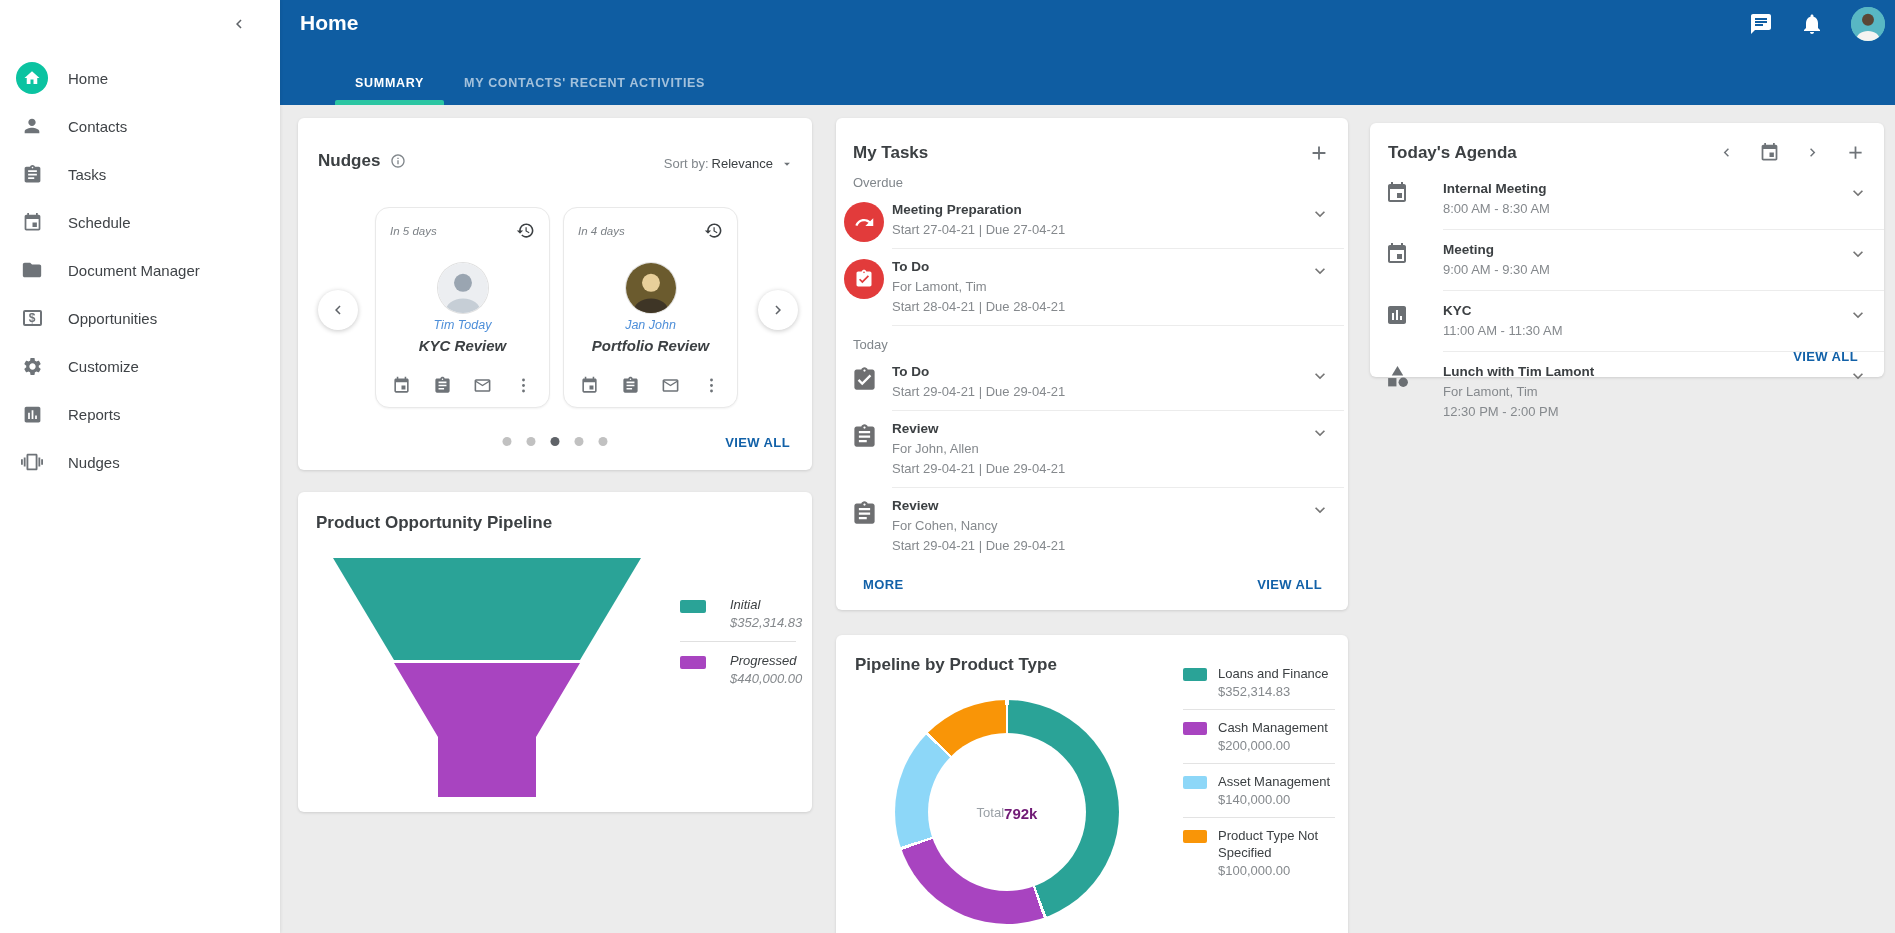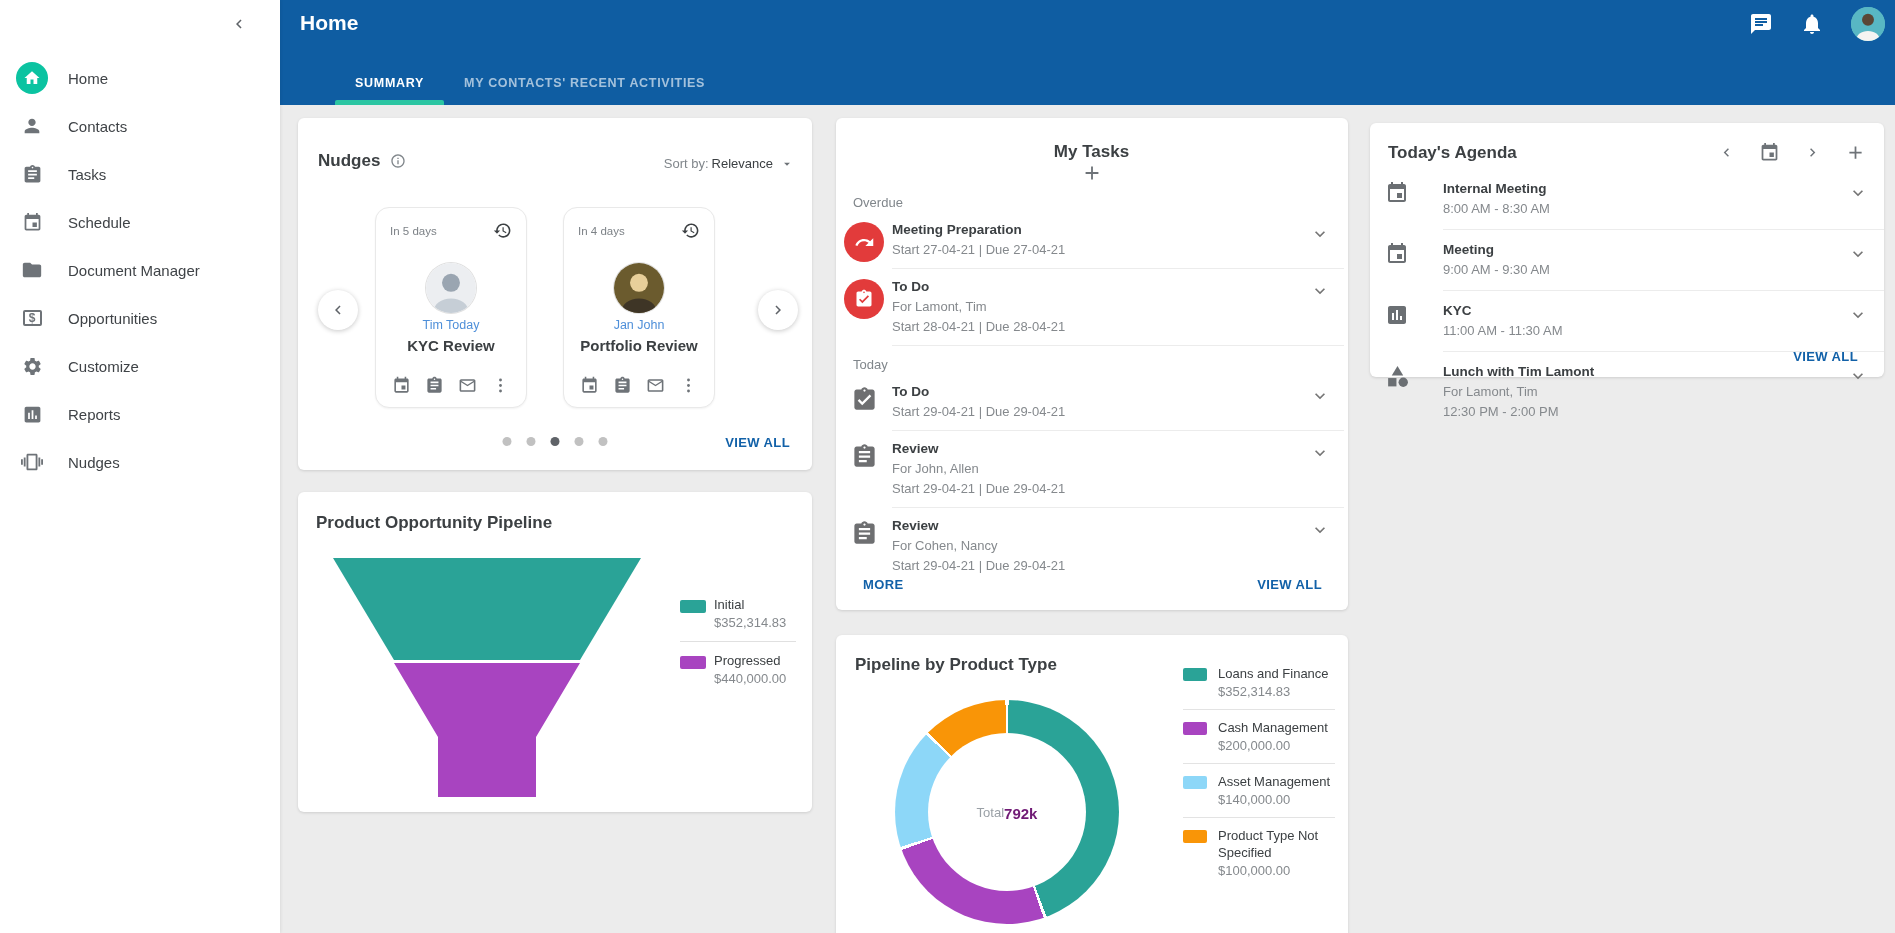--- a/index.html
+++ b/index.html
@@ -49,23 +49,23 @@
   .link { color:#1261A8; font-weight:bold; font-size:13px; letter-spacing:.4px; cursor:pointer; }
 
   
   .nudges-head { position:absolute; left:20px; top:33px; display:flex; align-items:center; gap:10px; }
   .info-ic { color:#80868b; cursor:pointer; }
   .sort-ctl { position:absolute; right:18px; top:38px; display:flex; align-items:center; gap:3px;
               font-size:13px; cursor:pointer; }
   .sort-label { color:#80868b; }
   .sort-value { color:#3c4043; }
   .caret { color:#6e7378; margin-left:4px; }
-  .nudge-card { position:absolute; top:89px; width:152px; height:201px; background:#fff;
+  .nudge-card { position:absolute; top:89px; width:175px; height:201px; background:#fff;
                 border:1px solid #e9e9e9; border-radius:14px; box-shadow:0 1px 2px rgba(0,0,0,.05);
-                padding:13px 14px; }
+                padding:13px 14px;font-style:italic; }
   #nudge-0 { left:77px; } #nudge-1 { left:265px; }
   .nudge-top { display:flex; justify-content:space-between; align-items:center; }
   .nudge-due { font-size:11.5px; color:#7d8287; }
   .hist-ic { color:#3c4043; cursor:pointer; }
   .nudge-avatar { width:50px; height:50px; border-radius:50%; margin:23px auto 0; overflow:hidden;
                   box-shadow:0 0 0 1px #e0e0e0; }
   .nudge-person { margin-top:5px; text-align:center; font-size:12.5px; color:#4E8FD9; cursor:pointer; }
   .nudge-title { margin-top:5px; text-align:center; font-size:15px; font-weight:600; color:#3c4043; }
   .nudge-actions { margin-top:22px; display:flex; justify-content:space-between; align-items:center;
                    padding:0 2px; color:#6e7378; }
@@ -76,28 +76,28 @@
   #nav-prev { left:20px; } #nav-next { right:14px; }
   .dots { position:absolute; bottom:24px; left:50%; transform:translateX(-50%); display:flex; gap:15px; }
   .dot { width:9px; height:9px; border-radius:50%; background:#c1c1c1; cursor:pointer; }
   .dot.active { background:#5f6368; }
   .nudges-viewall { position:absolute; right:22px; bottom:20px; }
 
   
   .funnel-title { position:absolute; left:18px; top:21px; }
   .funnel-svg { position:absolute; left:0; top:0; }
   .flegend { position:absolute; left:382px; top:105px; width:116px; }
-  .flegend-entry { display:flex; gap:8px; }
+  .flegend-entry { display:flex; gap:24px;font-style:italic; }
   .fswatch { width:26px; height:13px; border-radius:2px; margin-top:3px; flex-shrink:0; }
   .flegend-name { font-size:13px; color:#3c4043; line-height:15px; }
   .flegend-val { font-size:13px; color:#85898d; margin-top:3px; }
   .flegend-div { border-top:1px solid #e0e0e0; margin:11px 0; }
 
   
-  .tasks-head { padding:24px 18px 0 17px; display:flex; justify-content:space-between; align-items:center;flex-direction:column; }
+  .tasks-head { padding:24px 18px 0 17px; display:flex; justify-content:space-between; align-items:center; }
   .plus-ic { color:#6e7378; cursor:pointer; }
   .section-label { margin:11px 17px 2px; font-size:13px; color:#80868b; }
   .task-row { display:flex; align-items:flex-start; }
   .task-icon-col { width:56px; flex-shrink:0; display:flex; justify-content:center; padding-top:10px; }
   .red-circle { width:40px; height:40px; border-radius:50%; background:#E23B3B; color:#fff;
                 display:flex; align-items:center; justify-content:center; }
   .gray-task-ic { color:#6e6f71; margin-top:2px; }
   .task-main { flex:1; display:flex; align-items:flex-start; border-bottom:1px solid #ececec;
                padding:8px 14px 8px 0; margin-right:4px; }
   .task-main.no-div { border-bottom:none; }

